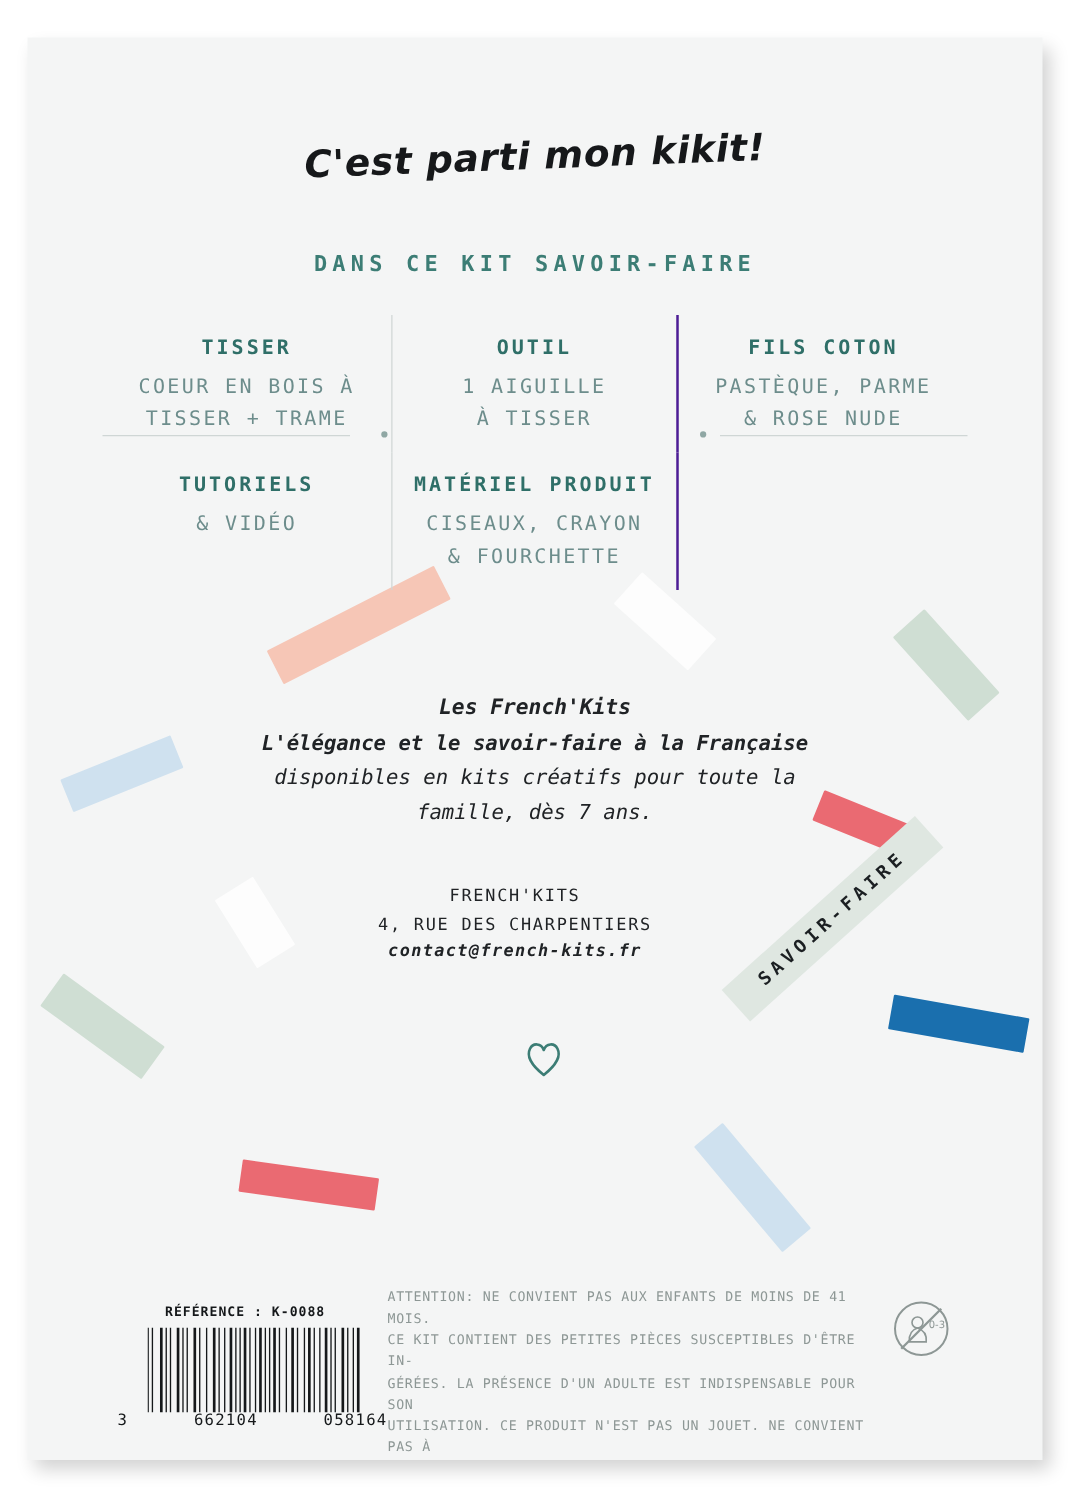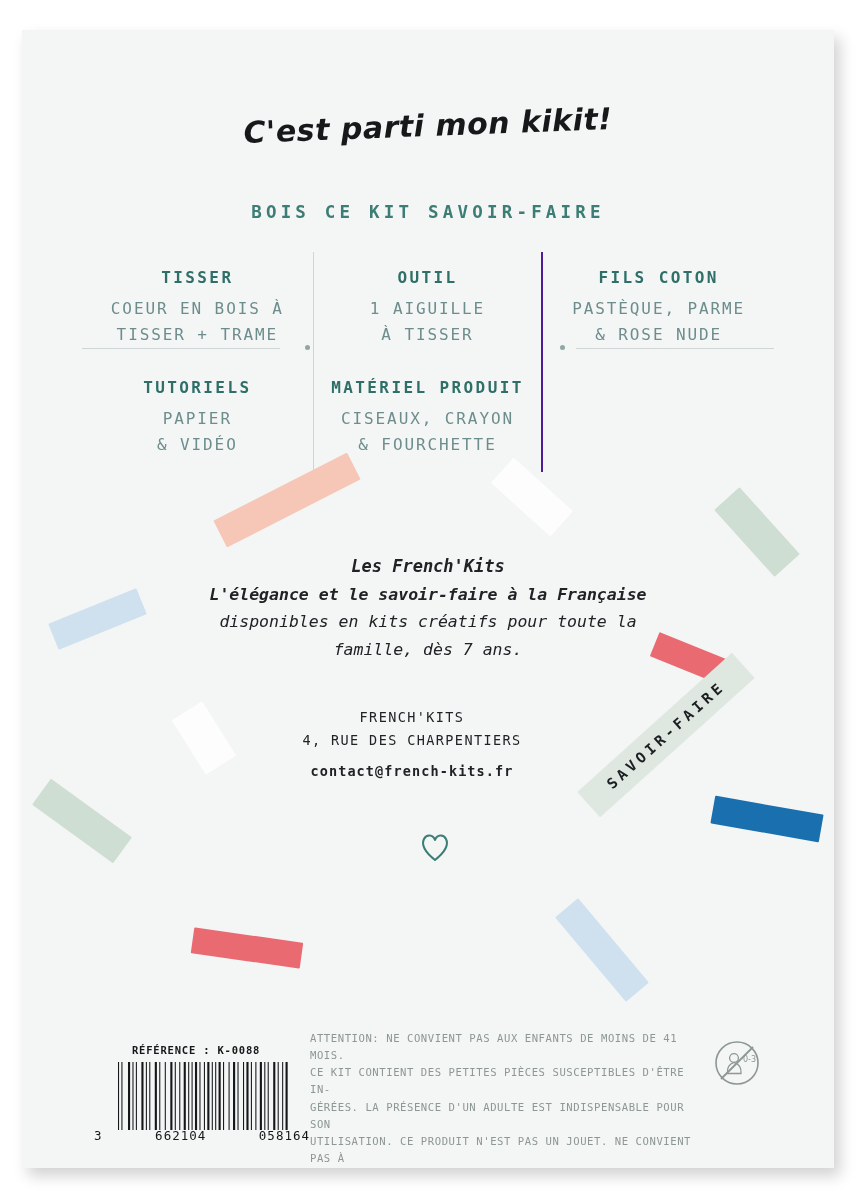--- a/index.html
+++ b/index.html
@@ -141,22 +141,23 @@
     margin-bottom: 9px;
   }
   #contact .c-line {
     font-size: 13.5px;
     letter-spacing: 1.4px;
     line-height: 1.68;
   }
   #contact .c-mail {
     font-size: 13.5px;
     letter-spacing: 1.1px;
-    font-weight: bold;
-    margin-top: 12px;
+    font-style: italic;
+    font-weight: bold;
+    margin-top: 2px;
   }
 
   
   #heart {
     position: absolute;
     left: 396px;
     top: 800px;
     width: 34px;
     height: 34px;
   }
@@ -241,21 +242,21 @@
       <div class="confetti" style="left: 630px; top: 615px; width: 74px; height: 26px; background: rgb(234, 106, 114); transform: rotate(22deg);"></div>
       <div class="confetti" style="left: 150px; top: 690px; width: 64px; height: 36px; background: rgb(253, 253, 253); transform: rotate(58deg);"></div>
       <div class="confetti" style="left: 10px; top: 775px; width: 100px; height: 32px; background: rgb(207, 222, 211); transform: rotate(36deg);"></div>
       <div class="confetti" style="left: 690px; top: 775px; width: 110px; height: 28px; background: rgb(26, 111, 174); transform: rotate(10deg);"></div>
       <div class="confetti" style="left: 170px; top: 905px; width: 110px; height: 26px; background: rgb(234, 106, 114); transform: rotate(8deg);"></div>
       <div class="confetti" style="left: 525px; top: 905px; width: 110px; height: 30px; background: rgb(207, 225, 239); transform: rotate(50deg);"></div>
     </div>
 
   <div id="headline">C'est parti mon kikit!</div>
 
-  <div id="kit-title">BOIS CE KIT SAVOIR-FAIRE</div>
+  <div id="kit-title">DANS CE KIT SAVOIR-FAIRE</div>
 
   <div id="kit-grid">
 
     <div class="kit-cell">
       <div class="kit-h">TISSER</div>
       <div class="kit-l">COEUR EN BOIS À</div>
       <div class="kit-l">TISSER + TRAME</div>
     </div>
 
     <div class="kit-cell mid">
@@ -265,21 +266,20 @@
     </div>
 
     <div class="kit-cell">
       <div class="kit-h">FILS COTON</div>
       <div class="kit-l">PASTÈQUE, PARME</div>
       <div class="kit-l">&amp; ROSE NUDE</div>
     </div>
 
     <div class="kit-cell">
       <div class="kit-h">TUTORIELS</div>
-      <div class="kit-l">PAPIER</div>
       <div class="kit-l">&amp; VIDÉO</div>
     </div>
 
     <div class="kit-cell mid">
       <div class="kit-h">MATÉRIEL PRODUIT</div>
       <div class="kit-l">CISEAUX, CRAYON</div>
       <div class="kit-l">&amp; FOURCHETTE</div>
     </div>
 
 

